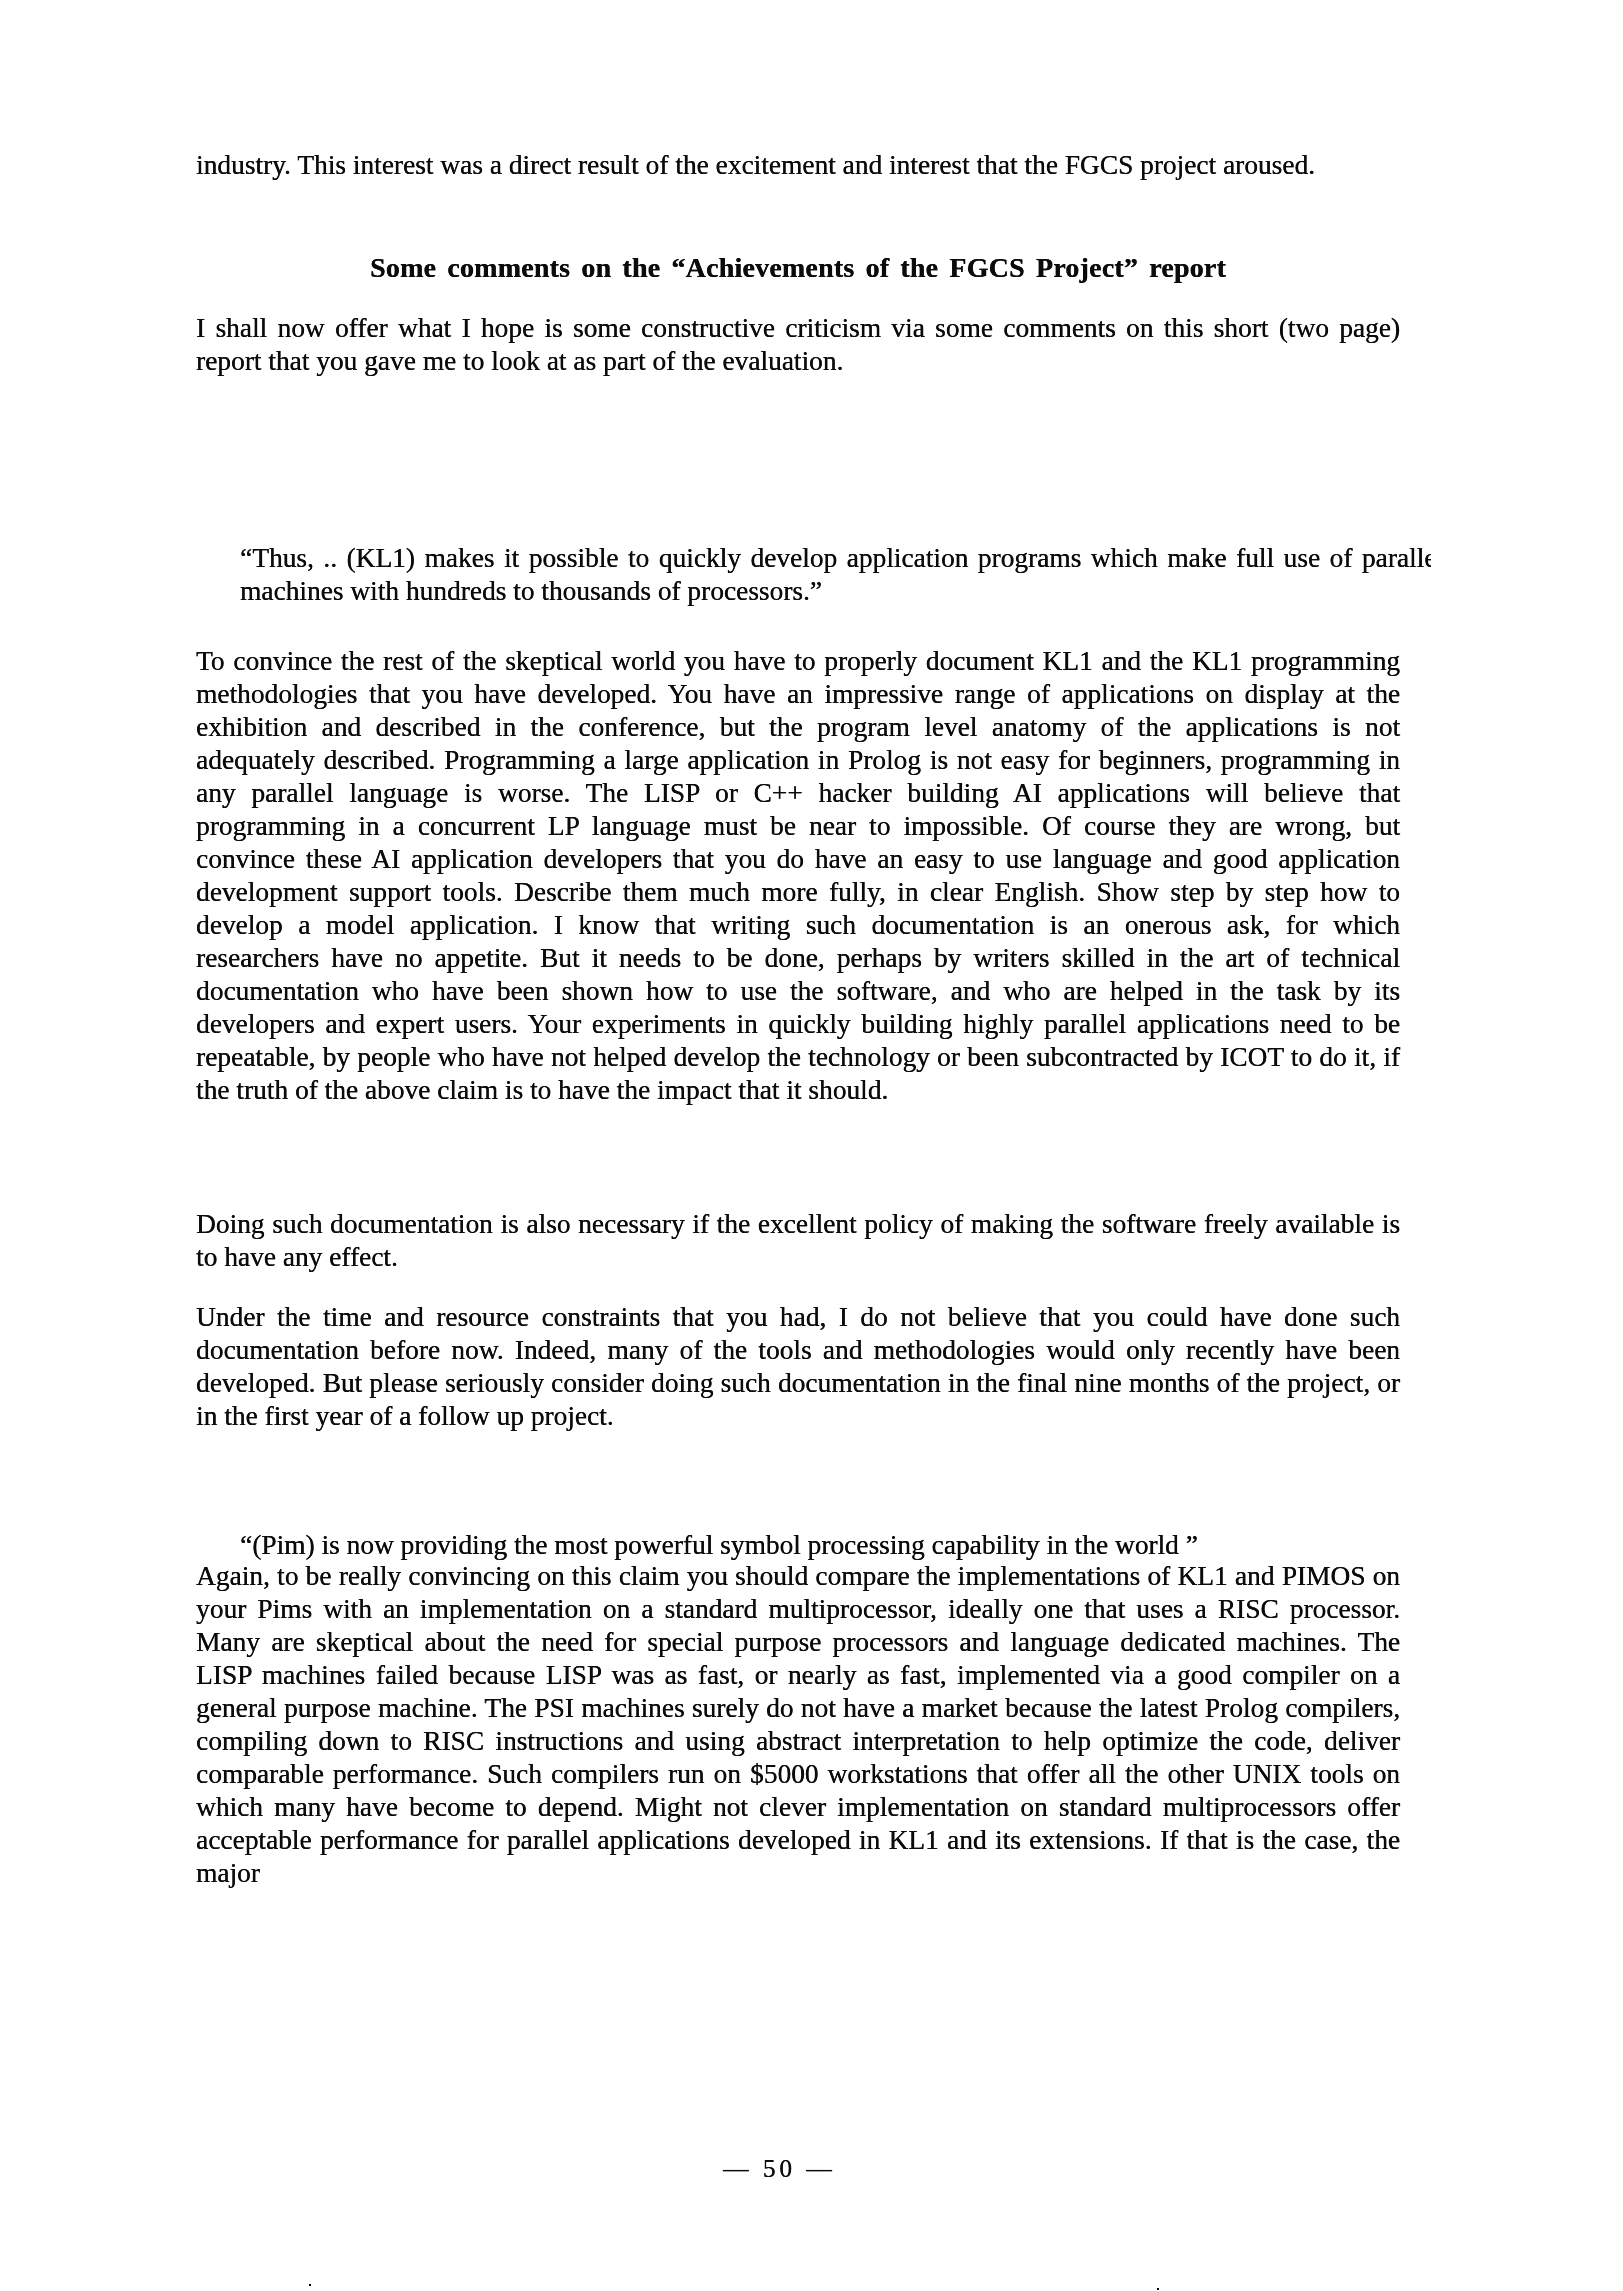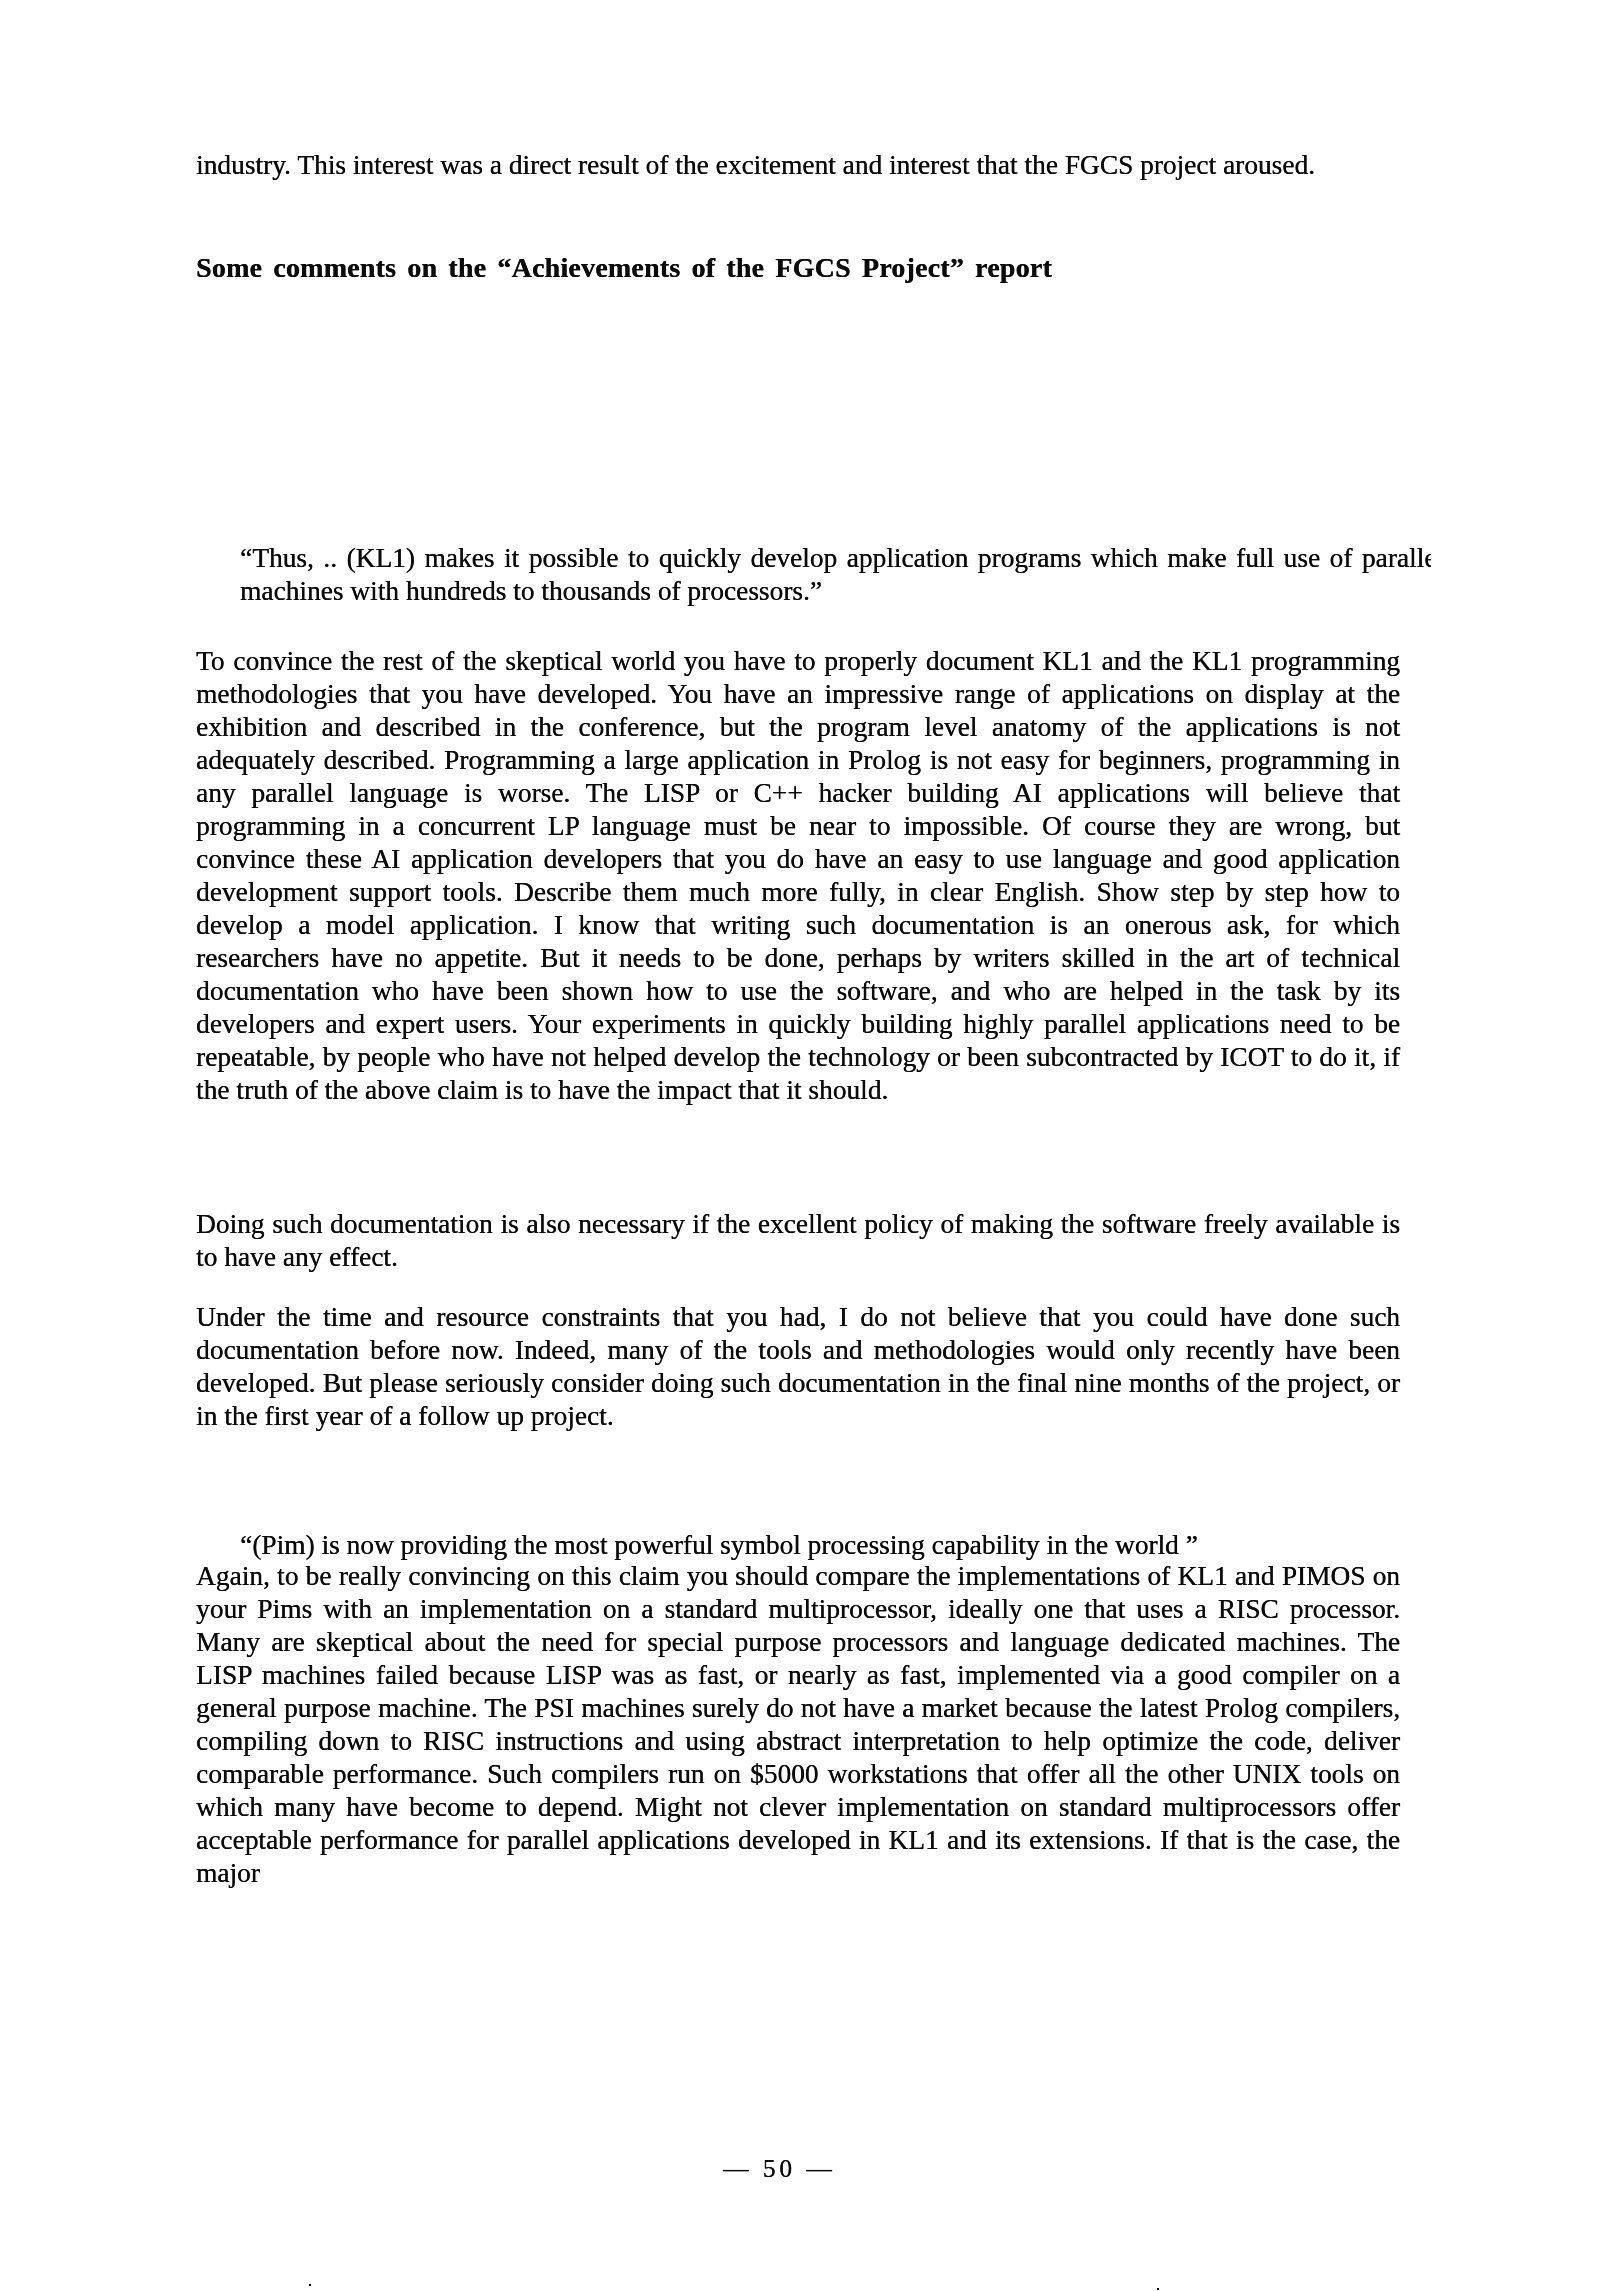--- a/index.html
+++ b/index.html
@@ -16,21 +16,21 @@
     left:196px;
     width:1204px;
     font-size:27.4px;
     line-height:33px;
     text-align:justify;
     text-shadow:0.3px 0 0 currentColor; 
   }
   .heading{
     font-weight:bold;
     font-size:28px;
-    text-align:left;
+    text-align:center;
     word-spacing:3.9px;
     letter-spacing:0.2px;
   }
   .quote{
     margin-left:44px;
   }
   .footer{
     position:absolute;
     left:723px;
     top:2154px;
@@ -48,20 +48,21 @@
 </style>
 </head>
 <body>
 
 <div class="page">
 
   <div class="block" style="top:149px">industry.  This interest was a direct result of the excitement and interest that the FGCS project aroused.</div>
 
   <div class="block heading" style="top:251px">Some comments on the “Achievements of the FGCS Project” report</div>
 
+  <div class="block" style="top:312px">I shall now offer what I hope is some constructive criticism via some comments on this short (two page) report that you gave me to look at as part of the evaluation.</div>
 
 
   <div class="block quote" style="top:542px">“Thus, .. (KL1) makes it possible to quickly develop application programs which make full use of parallel machines with hundreds to thousands of processors.”</div>
 
   <div class="block" style="top:645px">To convince the rest of the skeptical world you have to properly document KL1 and the KL1 programming methodologies that you have developed.  You have an impressive range of applications on display at the exhibition and described in the conference, but the program level anatomy of the applications is not adequately described.  Programming a large application in Prolog is not easy for beginners, programming in any parallel language is worse. The LISP or C++ hacker building AI applications  will believe that programming in a concurrent LP language must be near to impossible.  Of course they are wrong, but convince these AI application developers that you do have an easy to use language and good application development support tools. Describe them much more fully, in clear English.  Show step by step how to develop a model application.  I know that writing such documentation is an onerous ask, for which researchers have no appetite.  But  it needs to be done, perhaps by writers skilled in the art of technical documentation who have been shown how to use the software, and who are helped in the task by its developers and expert users.   Your experiments in quickly building highly parallel applications need to be repeatable, by people who have not helped develop the technology or been subcontracted by ICOT to do it,  if the truth of the above claim is to have the impact that it should.</div>
 
   <div class="block" style="top:1208px">Doing such documentation is also necessary if the excellent policy of making the software freely available is to have any effect.</div>
 
   <div class="block" style="top:1301px">Under the time and resource constraints that you had, I do not believe that you could have done such documentation before now.  Indeed, many of the tools and methodologies would only recently have been developed.  But please seriously consider doing such documentation in the final nine months of the project, or in the first year of a follow up project.</div>
 

